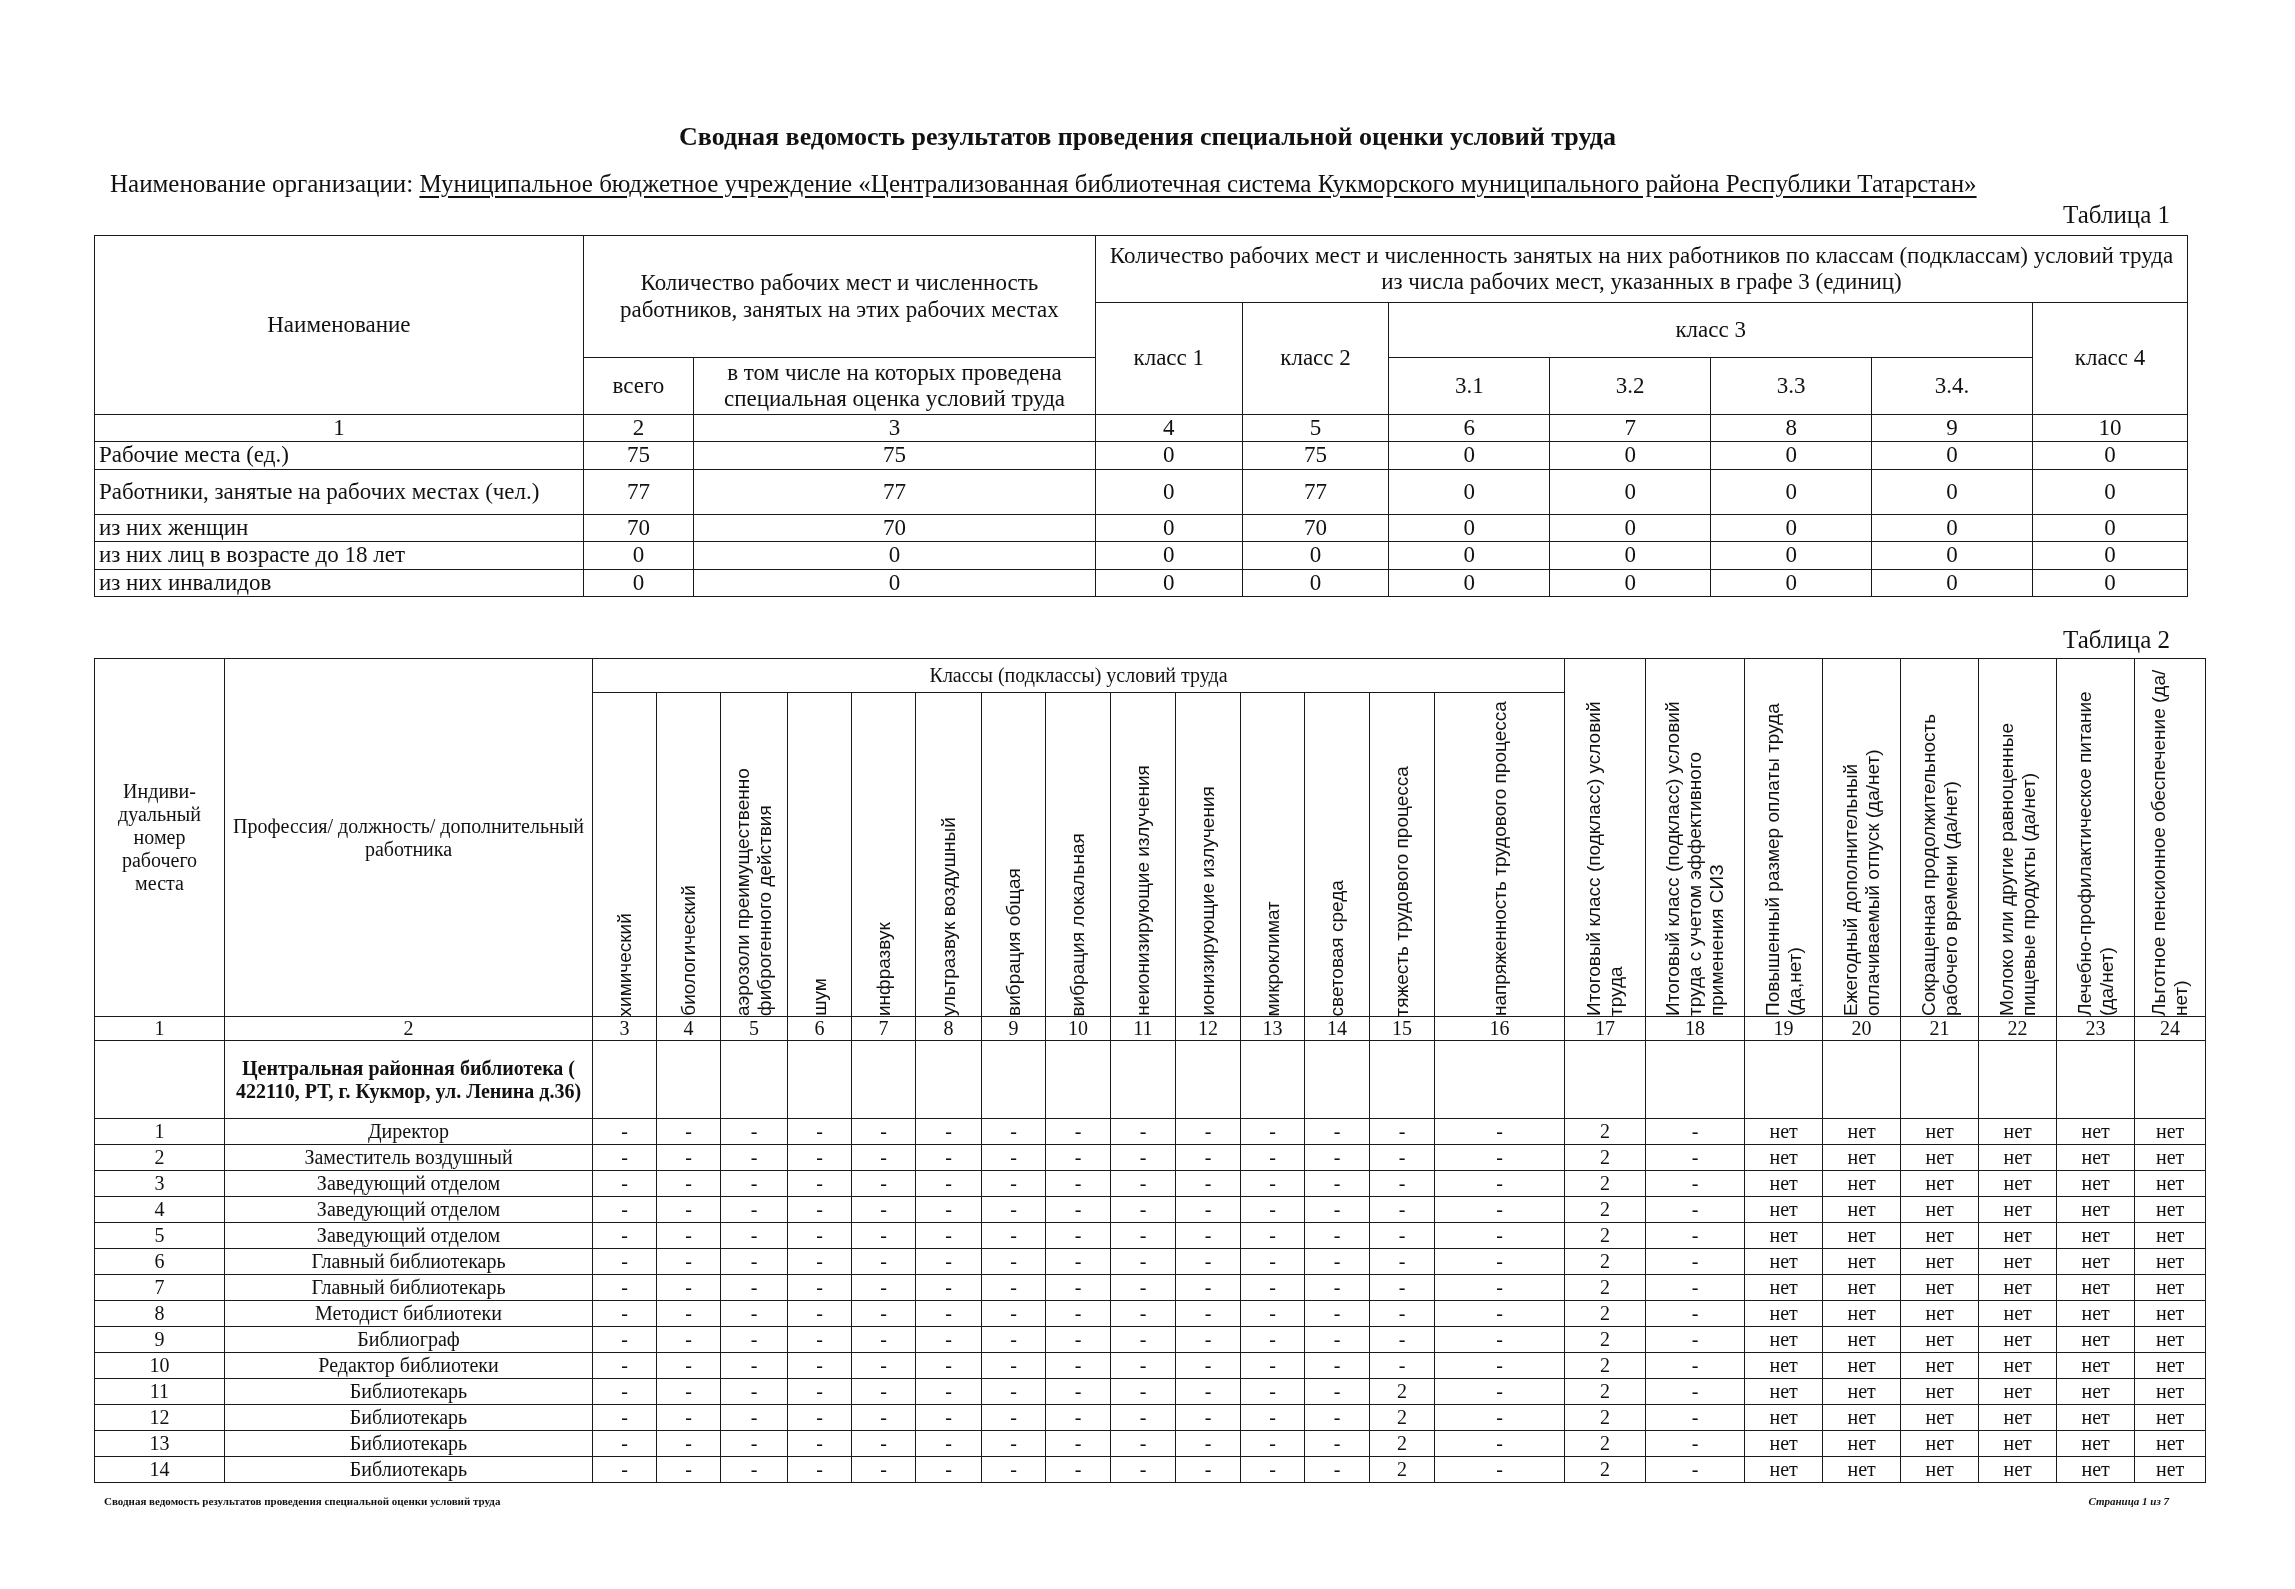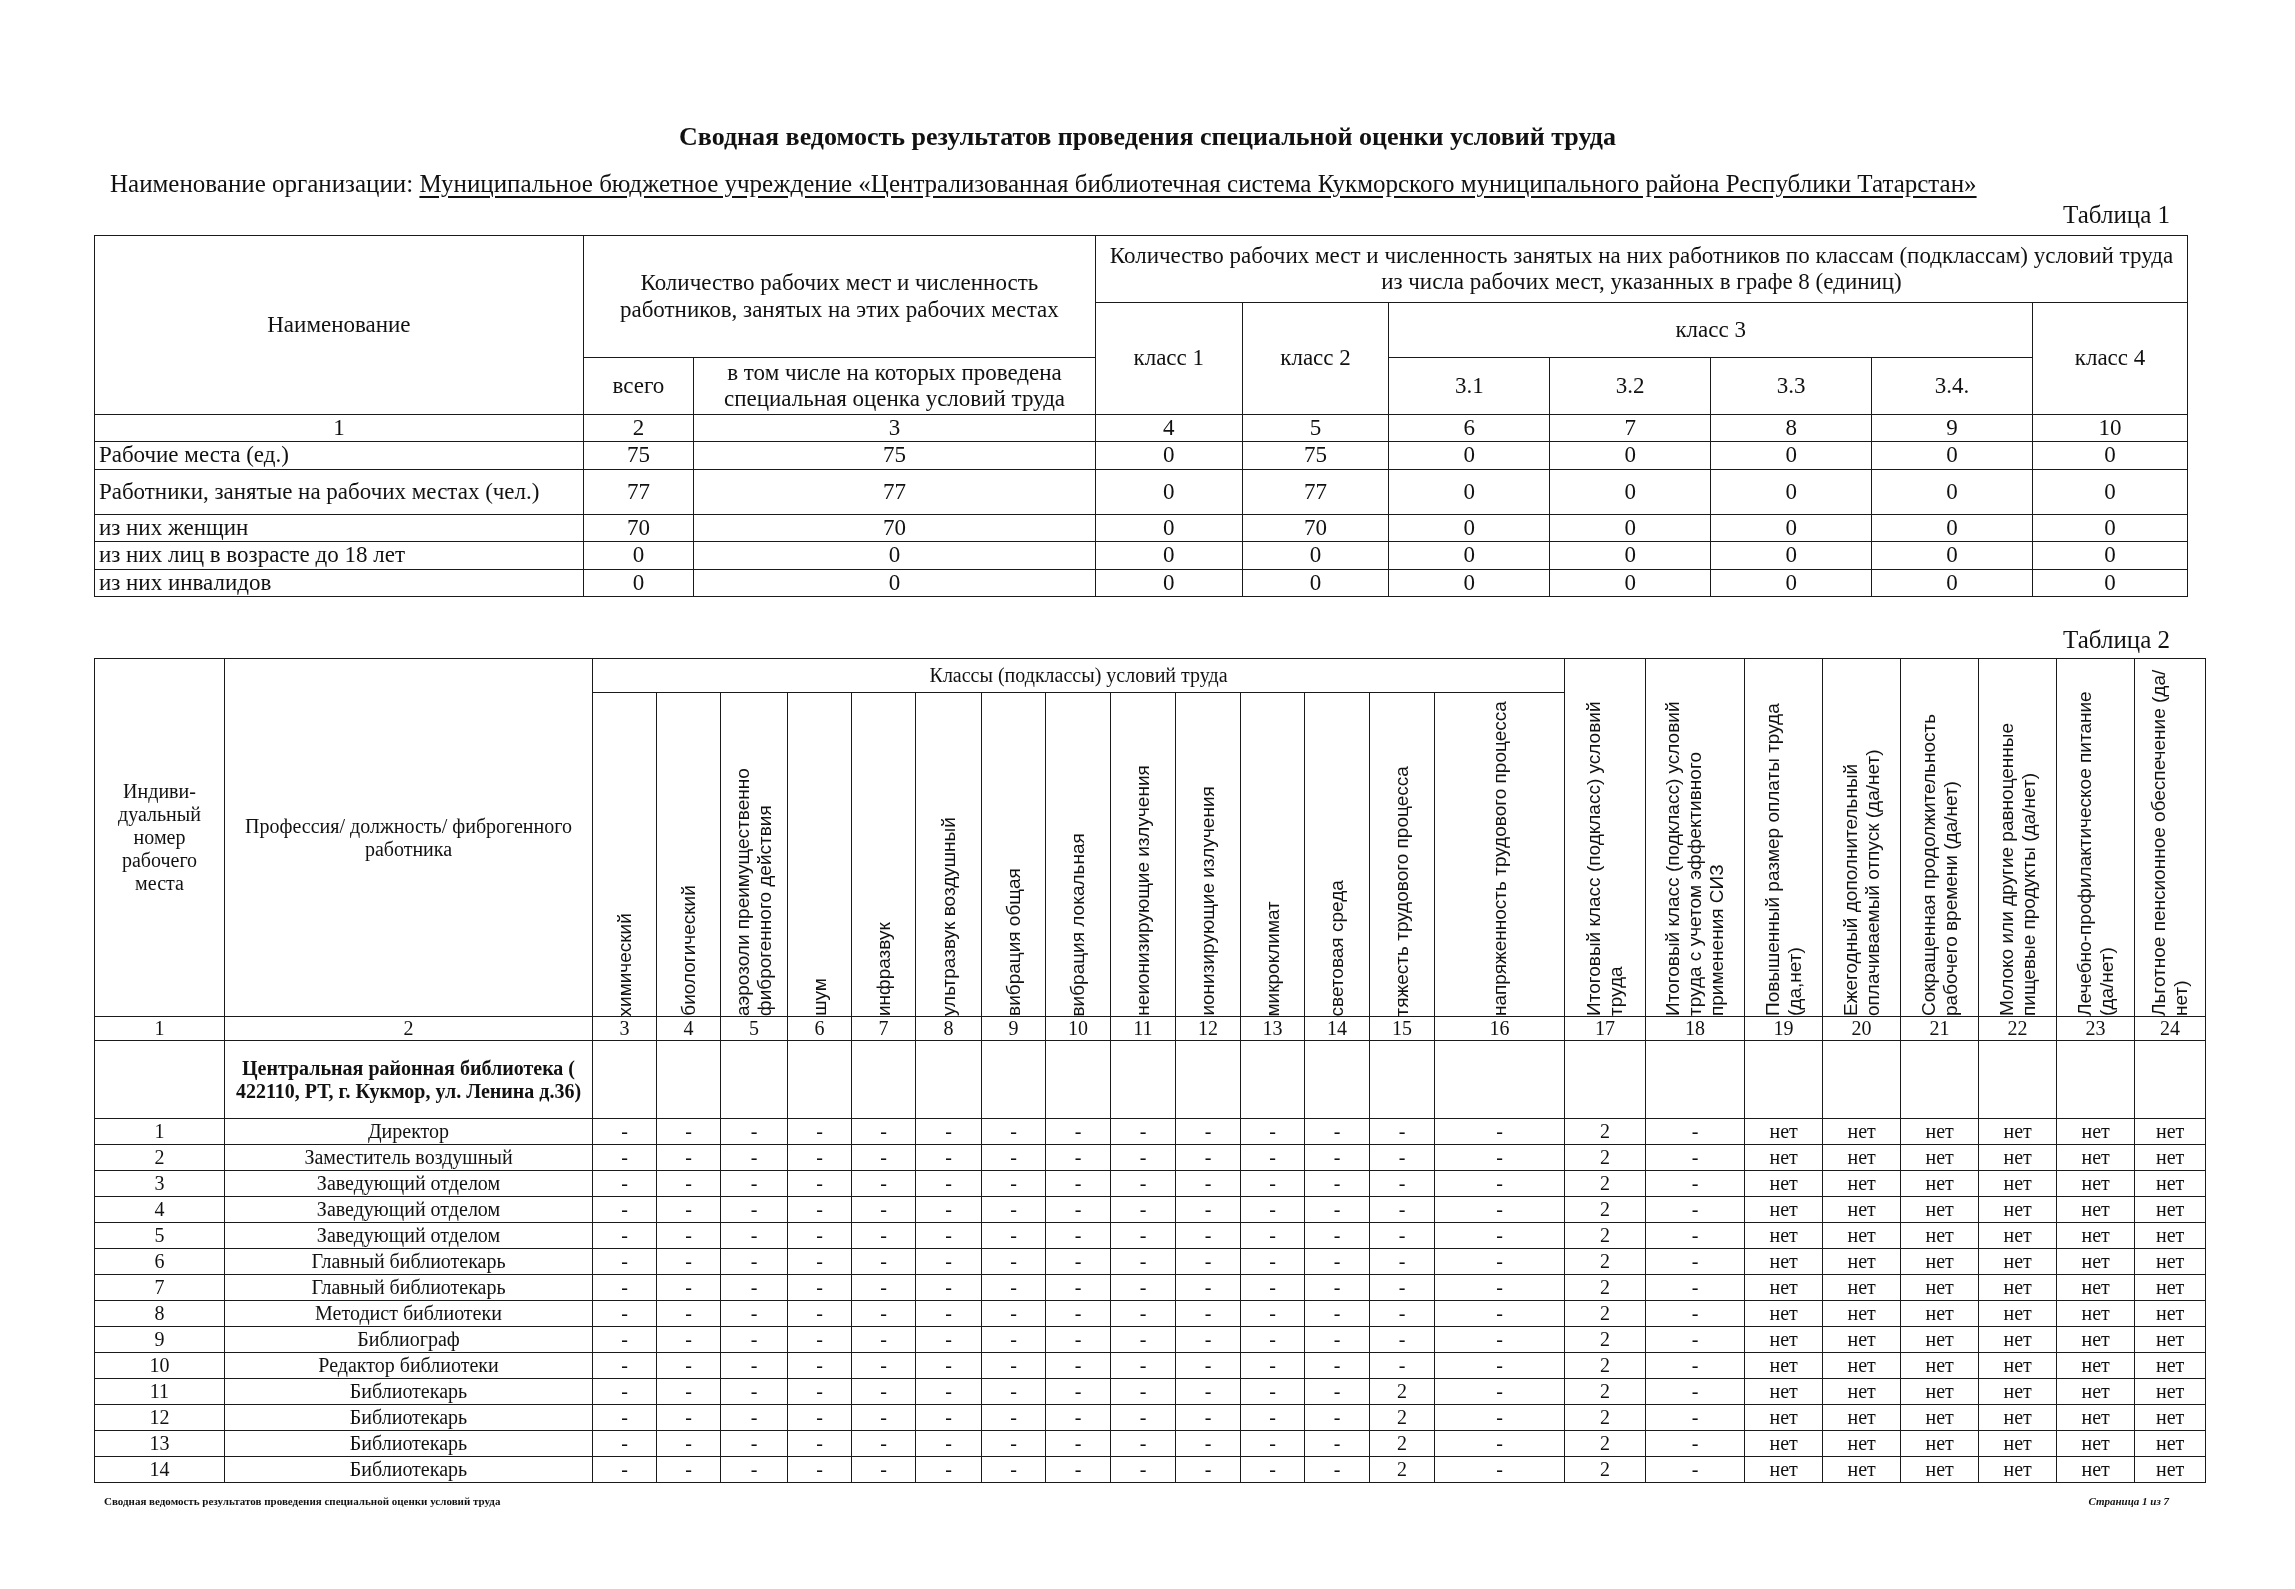--- a/index.html
+++ b/index.html
@@ -56,21 +56,21 @@
       <col style="width:159px">
     <col style="width:159px">
       <col style="width:159px">
       <col style="width:159px">
       <col style="width:153px">
   </colgroup>
   <tbody>
       <tr style="height:67px">
     <td rowspan="3">Наименование</td>
     <td colspan="2" rowspan="2">Количество рабочих мест и численность работников, занятых на этих рабочих местах</td>
-    <td colspan="7">Количество рабочих мест и численность занятых на них работников по классам (подклассам) условий труда из числа рабочих мест, указанных в графе 8 (единиц)</td>
+    <td colspan="7">Количество рабочих мест и численность занятых на них работников по классам (подклассам) условий труда из числа рабочих мест, указанных в графе 3 (единиц)</td>
   </tr>
   <tr style="height:55px">
     <td rowspan="2">класс 1</td>
     <td rowspan="2">класс 2</td>
     <td colspan="4">класс 3</td>
     <td rowspan="2">класс 4</td>
   </tr>
   <tr style="height:57px">
     <td>всего</td>
     <td>в том числе на которых проведена специальная оценка условий труда</td>
@@ -181,21 +181,21 @@
       <col style="width:78px">
       <col style="width:78px">
     <col style="width:78px">
       <col style="width:78px">
       <col style="width:78px">
       <col style="width:71px">
   </colgroup>
   <tbody>
       <tr style="height:34px">
     <td rowspan="2">Индиви-дуальный номер рабочего места</td>
-    <td rowspan="2">Профессия/ должность/ фиброгенного работника</td>
+    <td rowspan="2">Профессия/ должность/ дополнительный работника</td>
     <td colspan="14">Классы (подклассы) условий труда</td>
     <td rowspan="2">
           <div class="vert-wrap" style="height:357px">
             <span class="vert">Итоговый класс (подкласс) условий труда</span>
           </div>
         </td>
     <td rowspan="2">
           <div class="vert-wrap" style="height:357px">
             <span class="vert">Итоговый класс (подкласс) условий труда с учетом эффективного применения СИЗ</span>
           </div>

